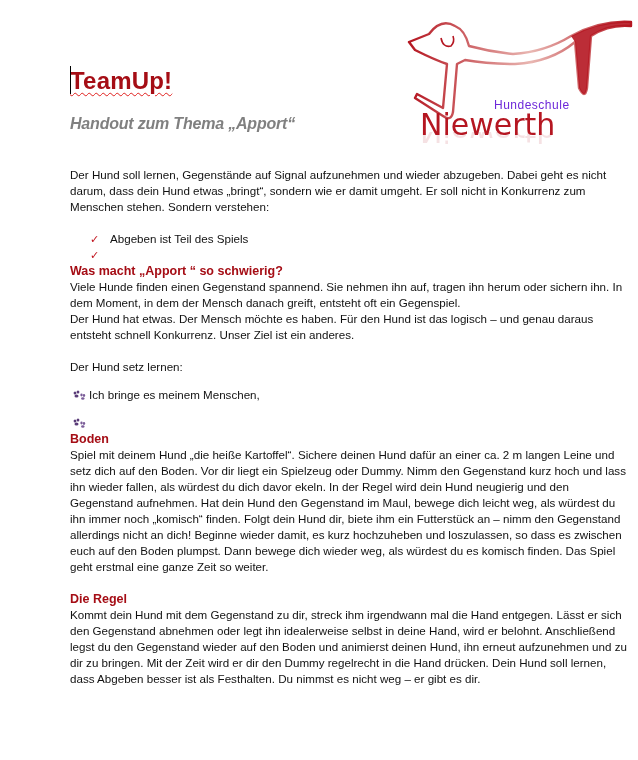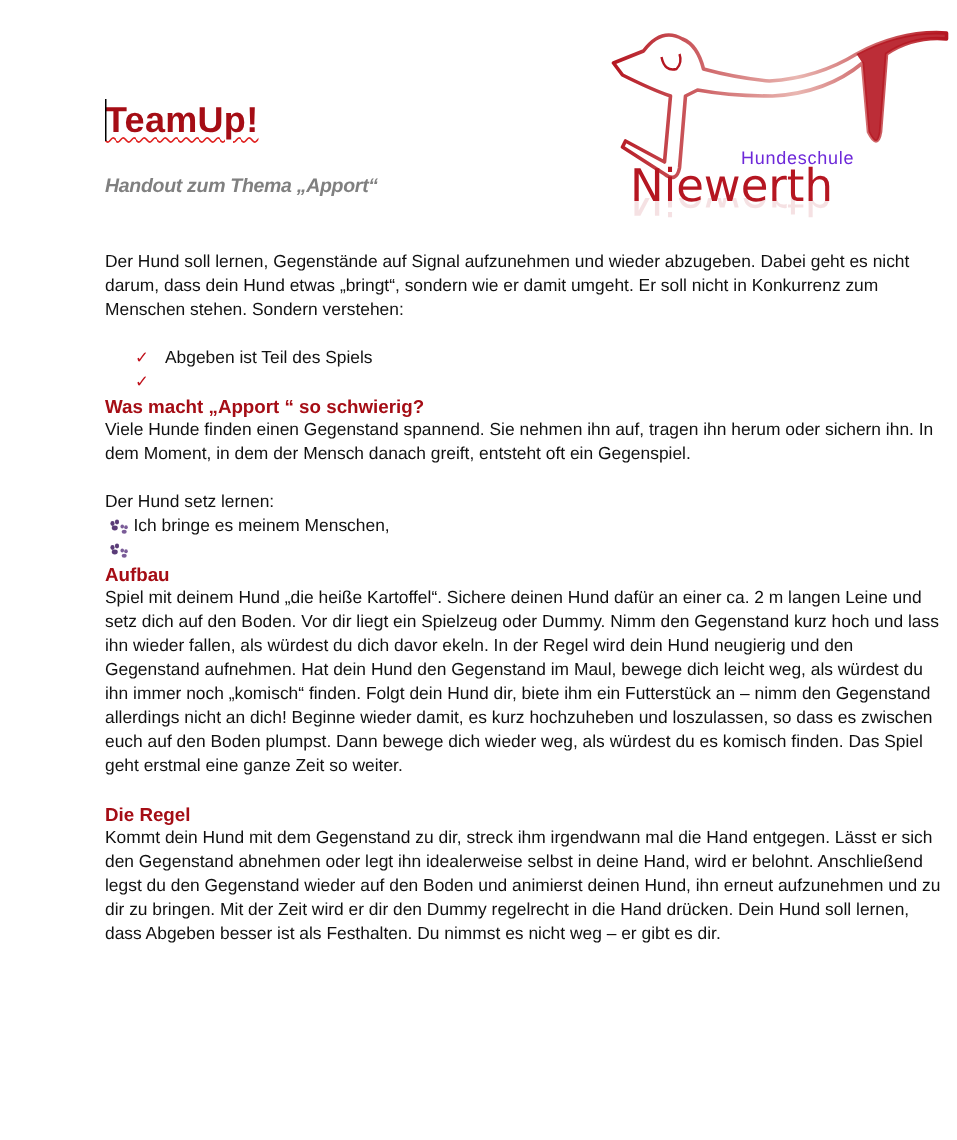--- a/index.html
+++ b/index.html
@@ -5,42 +5,42 @@
     html, body { margin: 0; padding: 0; background: #ffffff; }
     body { width: 638px; height: 760px; position: relative; overflow: hidden;
            font-family: "Liberation Sans", "DejaVu Sans", sans-serif; color: #111; }
     .page { position: absolute; left: 0; top: 0; width: 518px; height: 760px; }
 
     .title { position: absolute; left: 70px; top: 66px; font-size: 24px; font-weight: bold;
              color: #a50d15; letter-spacing: 0.2px; line-height: 30px; }
     .title .wavy { text-decoration: underline wavy #e0201e; text-decoration-thickness: 1px;
                    text-underline-offset: 3px; }
     .cursor { position: absolute; left: 70px; top: 66px; width: 1px; height: 28px; background: #000; }
-    .subtitle { position: absolute; left: 70px; top: 113px; font-size: 13px; font-weight: bold;
+    .subtitle { position: absolute; left: 70px; top: 113px; font-size: 16px; font-weight: bold;
                 font-style: italic; color: #808080; line-height: 22px; letter-spacing: -0.2px; }
 
     .logo { position: absolute; left: 395px; top: 12px; width: 240px; height: 140px; }
     .logo-small { position: absolute; left: 462px; top: 98px; font-size: 12px; color: #6d28d9;
                   letter-spacing: 0.5px; font-family: Liberation Sans, sans-serif; font-weight: 300; margin-left: 32px; }
     .logo-big { position: absolute; left: 420px; top: 108px; font-size: 30px; color: #b51621;
                 font-family: "DejaVu Sans", sans-serif; letter-spacing: 0px; line-height: 34px; }
     .logo-reflect { position: absolute; left: 420px; top: 132px; font-size: 30px; color: #b51621;
                     font-family: "DejaVu Sans", sans-serif; transform: scaleY(-1); opacity: 0.12;
                     line-height: 34px; height: 16px; overflow: hidden; }
 
     .content { position: absolute; left: 70px; top: 167px; width: 560px; font-size: 11.6px;
                line-height: 16px; }
     .h { font-weight: bold; color: #a50d15; font-size: 12.5px; line-height: 16px; margin: 0; }
     .p { margin: 0; }
     .gap { height: 16px; }
     .checklist { list-style: none; margin: 0; padding: 0 0 0 20px; }
     .checklist li { position: relative; padding-left: 20px; }
     .check { position: absolute; left: 0; top: 0; color: #c0121c; font-size: 11px; }
     .pawlist { list-style: none; margin: 0; padding: 0; }
-    .pawlist li { position: relative; padding-left: 19px; }
+    .pawlist li { position: relative; padding-left: 19px; margin-top: 12px; }
     .paw { position: absolute; left: 2px; top: 3px; width: 14px; height: 10px; }
     b { font-weight: normal; }
   </style>
 </head>
 <body>
 
 <div class="page">
 
   <div class="title"><span class="wavy">TeamUp!</span></div>
   <div class="cursor"></div>
@@ -76,20 +76,21 @@
           <span class="check">✓</span>
         </li>
       </ul>
     </div>
 
     <div class="gap"></div>
 
     <div>
       <p class="h">Was macht „Apport “ so schwierig?</p>
       <p class="p">Viele Hunde finden einen Gegenstand spannend. Sie nehmen ihn auf, tragen ihn herum oder sichern ihn. In dem Moment, in dem der Mensch danach greift, entsteht oft ein Gegenspiel.</p>
+      <p class="p">Der Hund hat etwas. Der Mensch möchte es haben. Für den Hund ist das logisch – und genau daraus entsteht schnell Konkurrenz. Unser Ziel ist ein anderes.</p>
       <div class="gap"></div>
       <p class="p">Der Hund setz lernen:</p>
       <ul class="pawlist">
         <li>
           <svg class="paw" viewBox="0 0 14 10">
             <ellipse cx="3" cy="3" rx="1.4" ry="1.6" fill="#5a3c78"></ellipse>
             <ellipse cx="6" cy="2" rx="1.4" ry="1.6" fill="#5a3c78"></ellipse>
             <ellipse cx="4.5" cy="6" rx="2" ry="1.6" fill="#5a3c78"></ellipse>
             <ellipse cx="9.5" cy="5" rx="1.2" ry="1.4" fill="#7a5c98"></ellipse>
             <ellipse cx="12" cy="5.5" rx="1.2" ry="1.4" fill="#7a5c98"></ellipse>
@@ -106,21 +107,21 @@
             <ellipse cx="12" cy="5.5" rx="1.2" ry="1.4" fill="#7a5c98"></ellipse>
             <ellipse cx="10.8" cy="8.5" rx="1.7" ry="1.3" fill="#7a5c98"></ellipse>
           </svg>
         </li>
       </ul>
     </div>
 
     <div class="gap"></div>
 
     <div>
-      <p class="h">Aufbau</p>
+      <p class="h">Boden</p>
       <p class="p"><span>Spiel mit deinem Hund „die heiße Kartoffel“. Sichere deinen Hund dafür an einer ca. 2 m langen Leine und setz dich auf den Boden. Vor dir liegt ein Spielzeug oder Dummy. Nimm den Gegenstand kurz hoch und lass ihn wieder fallen, als würdest du dich davor ekeln. In der Regel wird dein Hund neugierig und den Gegenstand aufnehmen. Hat dein Hund den Gegenstand im Maul, bewege dich leicht weg, als würdest du ihn immer noch „komisch“ finden. Folgt dein Hund dir, biete ihm ein Futterstück an – nimm den Gegenstand allerdings </span><b>nicht</b><span> an dich! Beginne wieder damit, es kurz hochzuheben und loszulassen, so dass es zwischen euch auf den Boden plumpst. Dann bewege dich wieder weg, als würdest du es komisch finden. Das Spiel geht erstmal eine ganze Zeit so weiter.</span></p>
     </div>
 
     <div class="gap"></div>
 
     <div>
       <p class="h">Die Regel</p>
       <p class="p">Kommt dein Hund mit dem Gegenstand zu dir, streck ihm irgendwann mal die Hand entgegen. Lässt er sich den Gegenstand abnehmen oder legt ihn idealerweise selbst in deine Hand, wird er belohnt. Anschließend legst du den Gegenstand wieder auf den Boden und animierst deinen Hund, ihn erneut aufzunehmen und zu dir zu bringen. Mit der Zeit wird er dir den Dummy regelrecht in die Hand drücken. Dein Hund soll lernen, dass Abgeben besser ist als Festhalten. Du nimmst es nicht weg – er gibt es dir.</p>
     </div>
 

